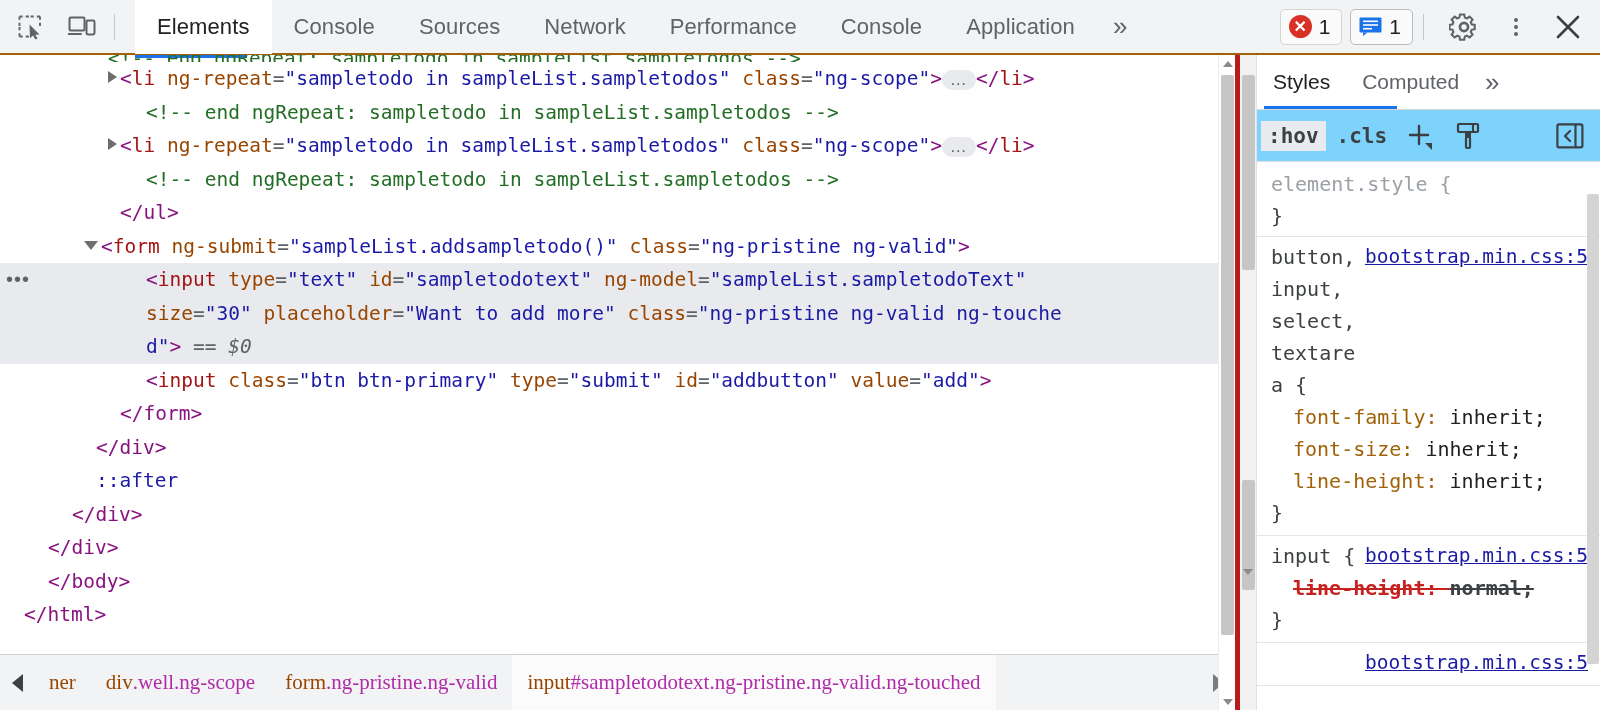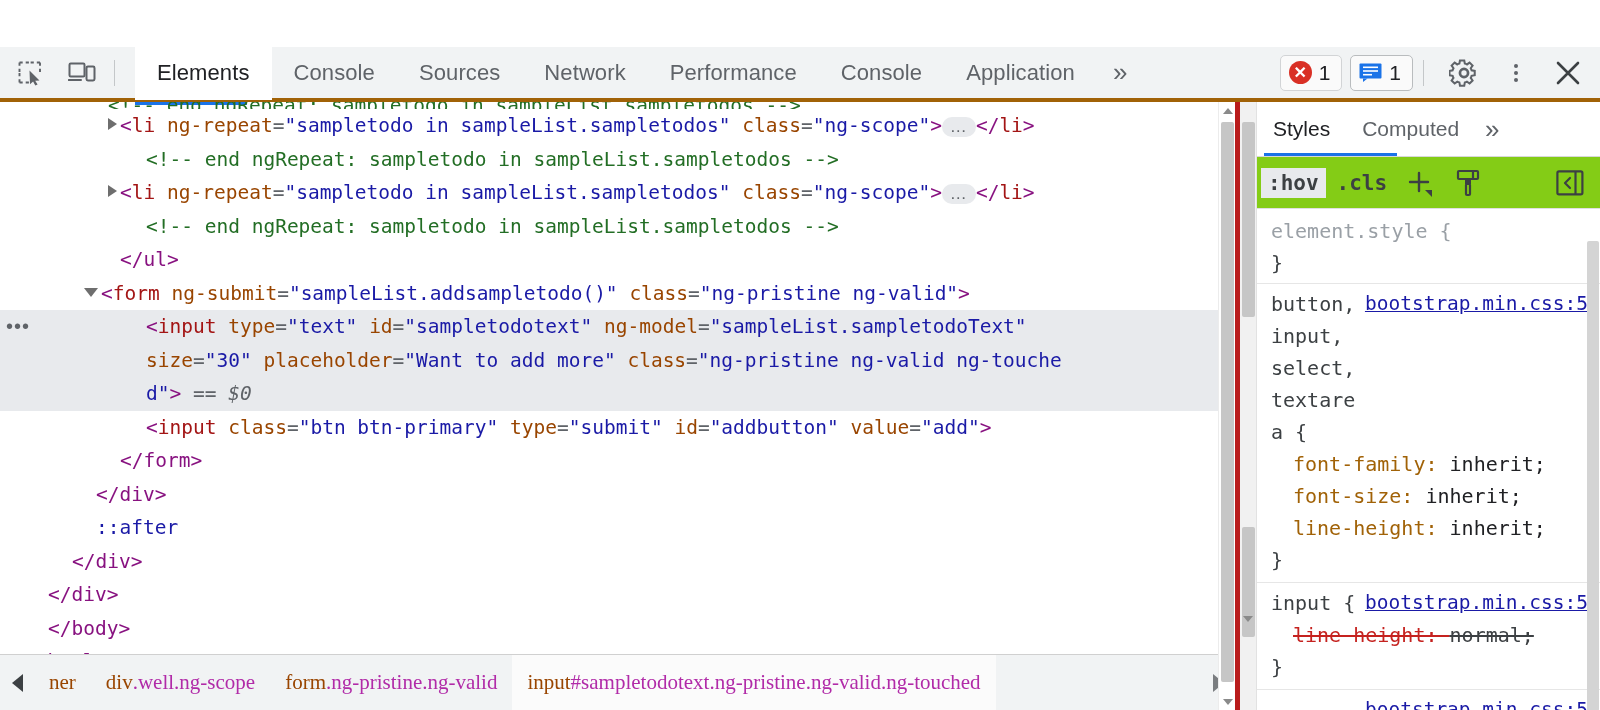--- a/index.html
+++ b/index.html
@@ -10,23 +10,22 @@
     font-family:"Liberation Sans", sans-serif;
     overflow:hidden;
   }
   #app { position:relative; width:1600px; height:710px; display:flex; flex-direction:column; }
 
   
   .toolbar {
     height:55px; min-height:55px;
     background:#f1f3f4;
     display:flex; align-items:center;
-    border-bottom:4px solid #a16207;
+    border-bottom:2px solid #a16207;
     position:relative;
-    margin-top:47px;
   }
   .tb-icon {
     width:44px; height:40px; margin-left:8px;
     display:flex; align-items:center; justify-content:center;
     border-radius:3px;
   }
   .tb-icon svg { display:block; }
   .tb-sep { width:1px; height:26px; background:#c4c7c9; margin:0 10px; }
 
   .tabs { display:flex; align-items:stretch; height:55px; margin-left:10px; }
@@ -157,21 +156,21 @@
   .sp-inner { margin-left:17px; display:flex; flex-direction:column; height:100%; min-height:0; }
 
   .sp-tabs { display:flex; align-items:center; height:55px; border-bottom:1px solid #d8d8d8; background:#ffffff; position:relative; }
   .sp-tab { font-size:21px; color:#5f6368; padding:0 16px; height:55px; display:flex; align-items:center; }
   .sp-tab.active { color:#202124; }
   .sp-tab-underline { position:absolute; bottom:0; left:7px; width:133px; height:3px; background:#1a73e8; }
   .sp-more { color:#5f6368; padding:0 10px; display:flex; align-items:center; height:55px; }
 
   .sp-toolbar {
     height:52px; display:flex; align-items:center; gap:4px;
-    border-bottom:1px solid #e0e0e0; background:#84cc16; padding:0 4px;
+    border-bottom:1px solid #e0e0e0; background:#7dd3fc; padding:0 4px;
     position:relative;
     text-align:right;
   }
   .sp-hov, .sp-cls {
     font-family:"DejaVu Sans Mono","Liberation Mono",monospace;
     font-size:21px; color:#3c4043; padding:3px 7px; font-weight:bold;
   }
   .sp-hov { background:#e8eaed; }
   .sp-ico { width:44px; height:40px; display:flex; align-items:center; justify-content:center; }
 
@@ -181,21 +180,21 @@
     font-size:20px; line-height:32px;
   }
   .sp-body-scroll { position:absolute; right:0; top:0; bottom:0; width:15px; }
   .sp-body-thumb { position:absolute; right:1px; top:32px; width:12px; height:470px; background:#d4d4d4; border-radius:2px; }
   .rule { padding:4px 0 6px 14px; border-bottom:1px solid #e6e6e6; position:relative; }
   .rule-head { display:flex; justify-content:space-between; align-items:flex-start; padding-right:12px; }
   .rule-sel { color:#3c4043; white-space:pre-wrap; word-break:break-all; max-width:215px;}
   .rule-src { color:#1a1aa6; text-decoration:underline; font-size:19.5px; white-space:nowrap; }
   .decl { padding-left:22px; color:#202124; white-space:pre-wrap; word-break:break-word; }
   .prop { color:#a16207; }
-  .decl.overridden { text-decoration:line-through; color:#3c4043; }
+  .decl.overridden { text-decoration:line-through; color:#3c4043;font-weight:bold; }
   .decl.overridden .prop { text-decoration:line-through; color:#c5221f; }
   .brace { color:#3c4043; }
   .elem-style { padding:6px 0 4px 14px; color:#9aa0a6; border-bottom:1px solid #e6e6e6; }
   .elem-style .b { color:#3c4043; }
 </style>
 </head>
 <body>
 
 <div id="app">
 

